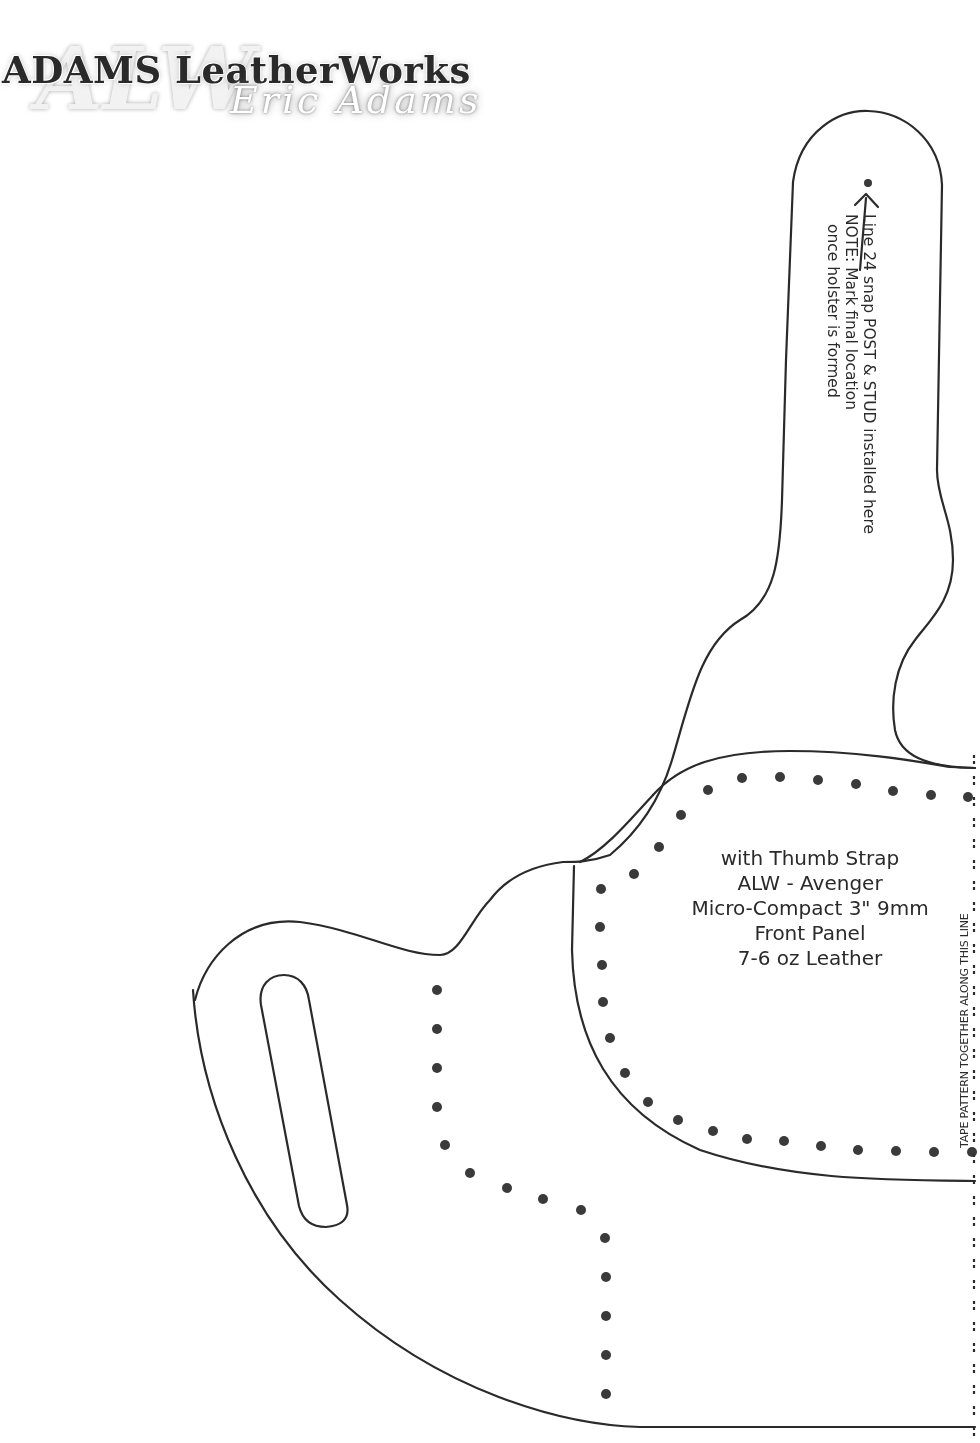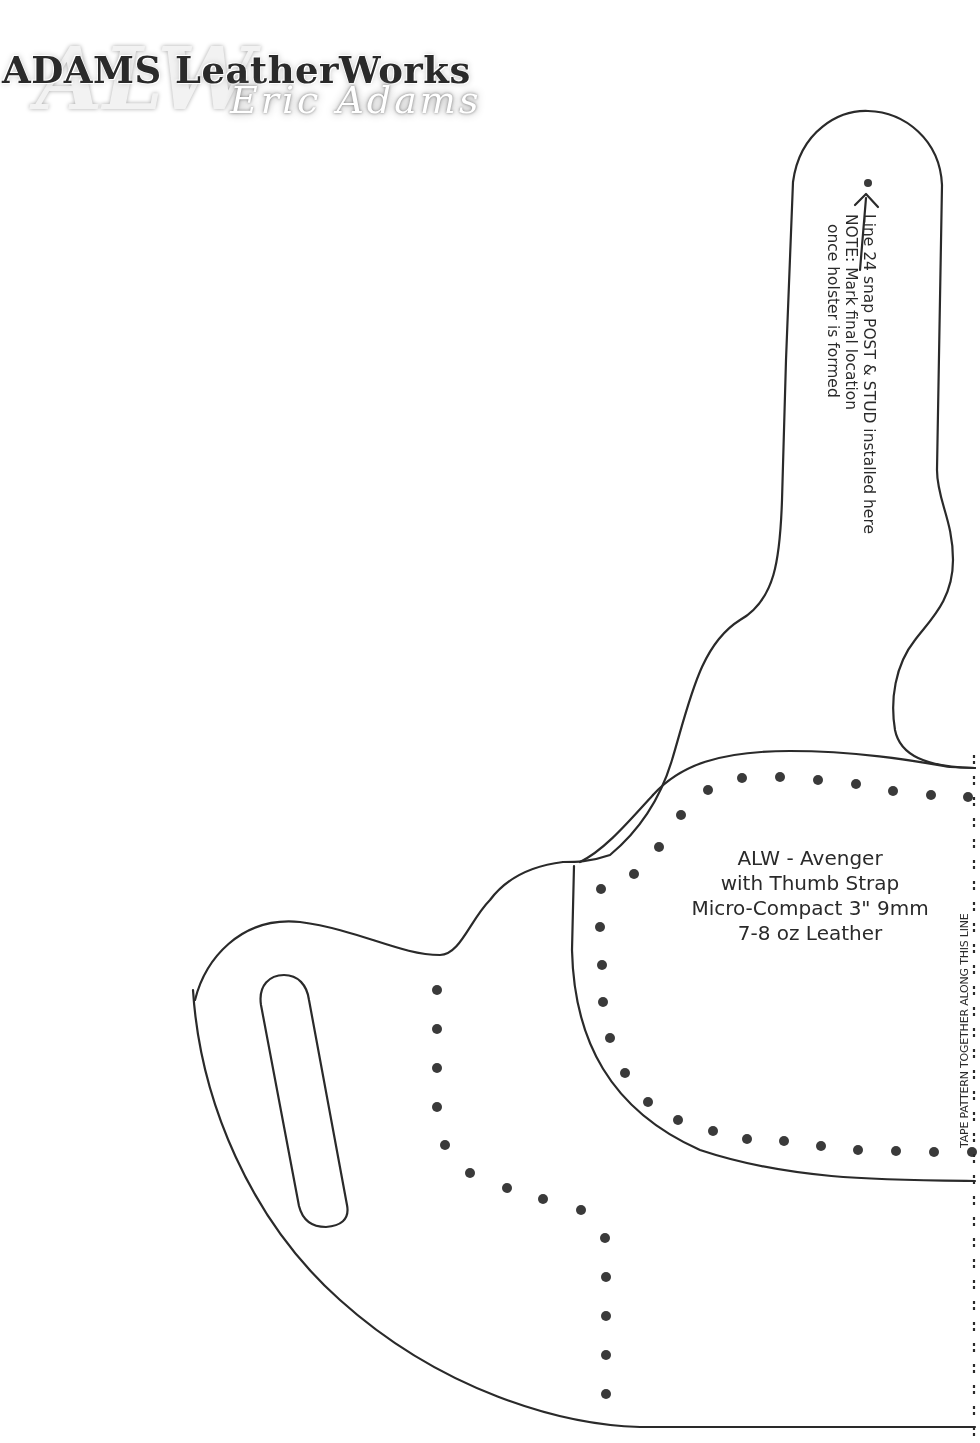--- a/index.html
+++ b/index.html
@@ -129,19 +129,20 @@
   <line x1="974" y1="755" x2="974" y2="1443" stroke="#2a2a2a" stroke-width="2.2" stroke-dasharray="3 3 3 12"></line>
 </svg>
 
 <div class="strap-note">
   <div>Line 24 snap POST &amp; STUD installed here</div>
   <div style="padding-left:0px">NOTE: Mark final location</div>
   <div style="padding-left:10px">once holster is formed</div>
 </div>
 
 <div class="center-label">
+  <div>with Thumb Strap</div>
   <div>ALW - Avenger</div>
-  <div>with Thumb Strap</div>
   <div>Micro-Compact 3" 9mm</div>
-  <div>7-8 oz Leather</div>
+  <div>Front Panel</div>
+  <div>7-6 oz Leather</div>
 </div>
 
 <div class="tape-note">TAPE PATTERN TOGETHER ALONG THIS LINE</div>
 
 </body></html>

